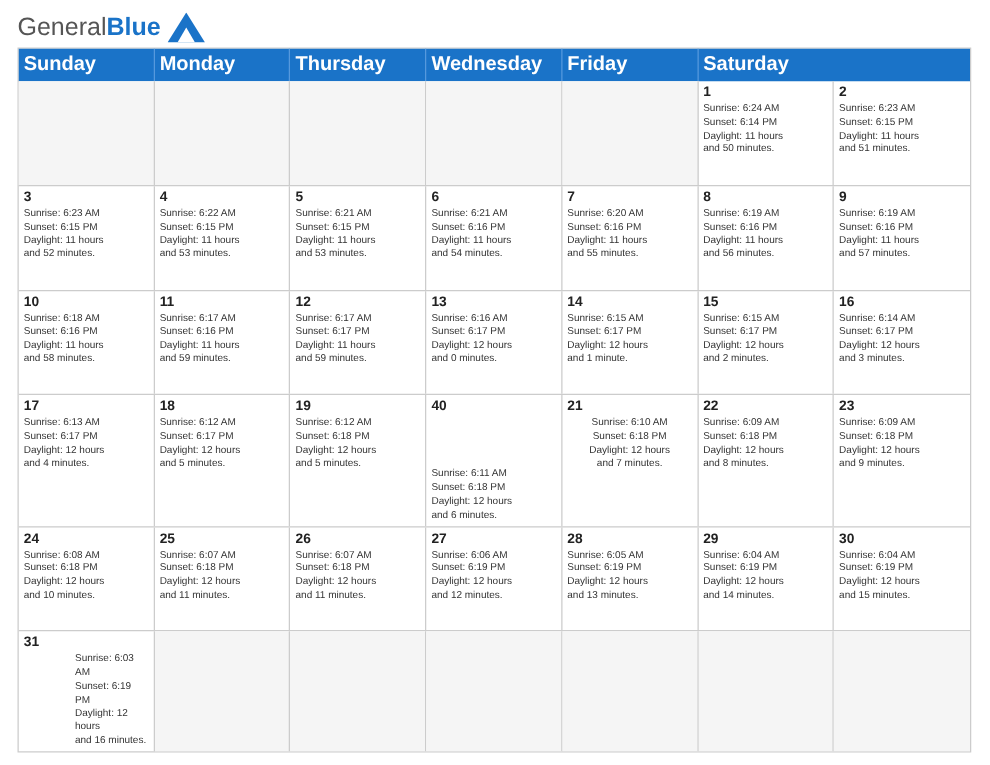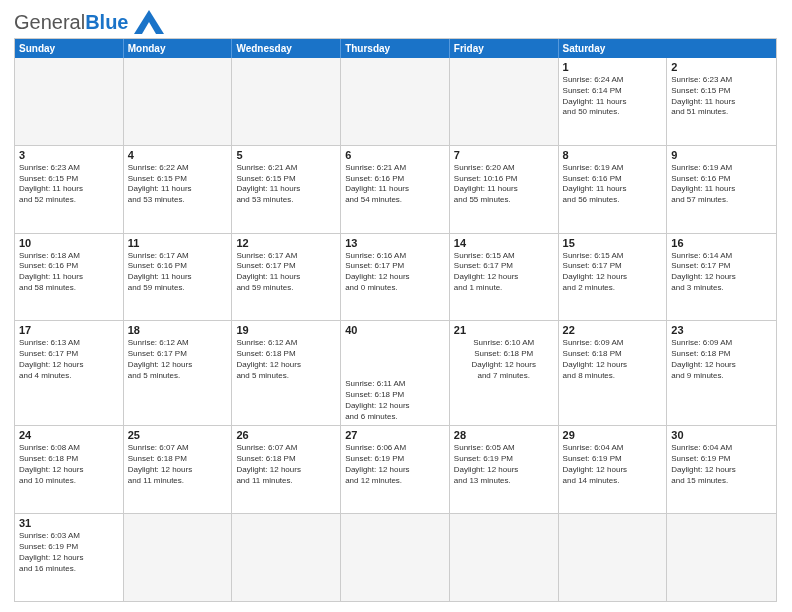--- a/index.html
+++ b/index.html
@@ -48,21 +48,21 @@
       display: flex;
       flex-direction: column;
     }
     .cal-header {
       display: grid;
       grid-template-columns: repeat(7, 1fr);
       background: #1a73c8;
     }
     .cal-header-cell {
       color: #fff;
-      font-size: 10px;
+      font-size: 16px;
       font-weight: bold;
       padding: 4px 4px;
       text-align: left;
       border-right: 1px solid #5599dd;
     }
     .cal-header-cell:last-child { border-right: none; }
     .cal-body {
       display: flex;
       flex-direction: column;
       flex: 1;
@@ -116,22 +116,22 @@
     <div class="title-block">
       <div class="month-year"></div>
       <div class="location"></div>
     </div>
   </div>
 
   <div class="calendar">
     <div class="cal-header">
     <div class="cal-header-cell">Sunday</div>
         <div class="cal-header-cell">Monday</div>
+        <div class="cal-header-cell">Thursday</div>
         <div class="cal-header-cell">Wednesday</div>
-        <div class="cal-header-cell">Thursday</div>
         <div class="cal-header-cell">Friday</div>
         <div class="cal-header-cell">Saturday</div>
       </div>
     <div class="cal-body">
     <div class="cal-row">
           <div class="cal-cell empty"></div>
           <div class="cal-cell empty"></div>
           <div class="cal-cell empty"></div>
           <div class="cal-cell empty"></div>
           <div class="cal-cell empty"></div>
@@ -175,21 +175,21 @@
           <div class="cal-cell">
             <span class="day-num">6</span>
             <div class="sun-info" style="white-space: pre-line;">Sunrise: 6:21 AM
 Sunset: 6:16 PM
 Daylight: 11 hours
 and 54 minutes.</div>
           </div>
           <div class="cal-cell">
             <span class="day-num">7</span>
             <div class="sun-info" style="white-space: pre-line;">Sunrise: 6:20 AM
-Sunset: 10:16 PM
+Sunset: 6:16 PM
 Daylight: 11 hours
 and 55 minutes.</div>
           </div>
           <div class="cal-cell">
             <span class="day-num">8</span>
             <div class="sun-info" style="white-space: pre-line;">Sunrise: 6:19 AM
 Sunset: 6:16 PM
 Daylight: 11 hours
 and 56 minutes.</div>
           </div>
@@ -350,21 +350,21 @@
             <span class="day-num">30</span>
             <div class="sun-info" style="white-space: pre-line;">Sunrise: 6:04 AM
 Sunset: 6:19 PM
 Daylight: 12 hours
 and 15 minutes.</div>
           </div>
         </div>
         <div class="cal-row">
           <div class="cal-cell">
             <span class="day-num">31</span>
-            <div class="sun-info" style="white-space: pre-line;">Sunrise: 6:03 AM
+            <div class="sun-info" style="white-space: pre-line; margin-left: 41px;">Sunrise: 6:03 AM
 Sunset: 6:19 PM
 Daylight: 12 hours
 and 16 minutes.</div>
           </div>
           <div class="cal-cell empty"></div>
           <div class="cal-cell empty"></div>
           <div class="cal-cell empty"></div>
           <div class="cal-cell empty"></div>
           <div class="cal-cell empty"></div>
           <div class="cal-cell empty"></div>

